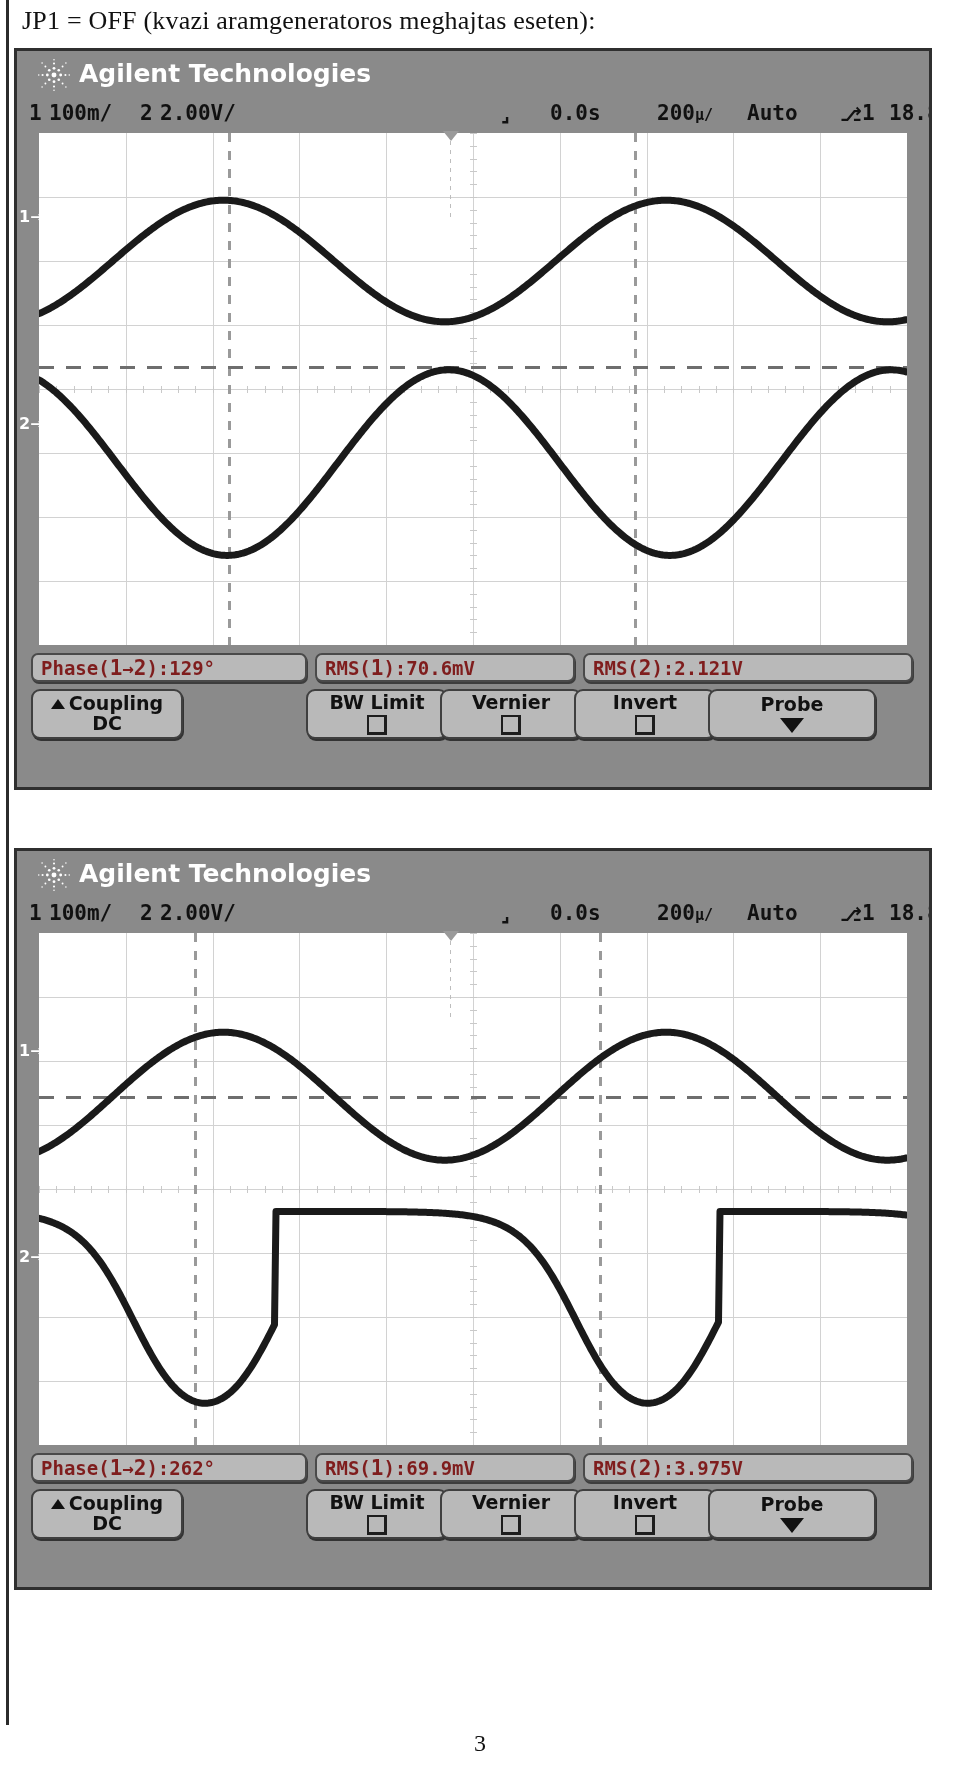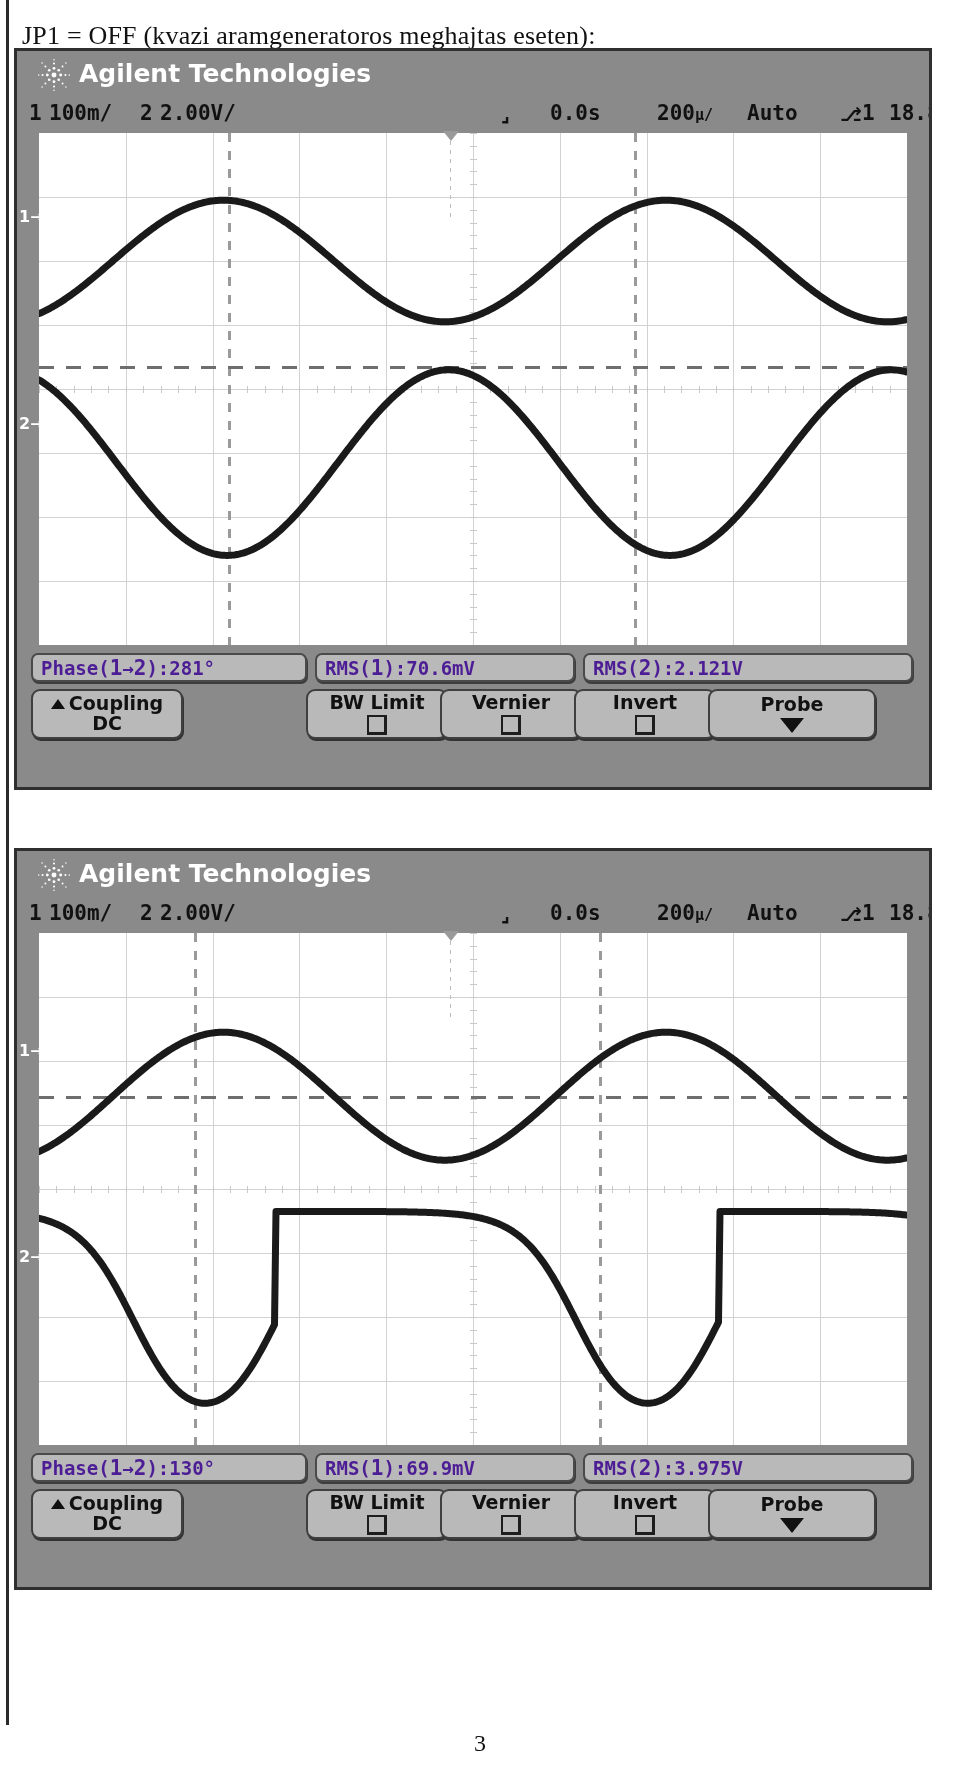--- a/index.html
+++ b/index.html
@@ -94,21 +94,21 @@
 
   
   .measbar{position:absolute;left:0;width:100%;height:34px;background:#8a8a8a;}
   .meas{
     position:absolute;top:2px;height:29px;
     background:#b9b9b9;
     border:2px solid #4a4a4a;
     border-radius:7px;
     box-shadow:1px 2px 0 #3d3d3d;
     box-sizing:border-box;
-    color:#4c1d95;
+    color:#7f1d1d;
     font-family:"DejaVu Sans Mono", monospace;
     font-size:19px;font-weight:700;
     display:flex;align-items:center;
     padding-left:8px;
     white-space:nowrap;overflow:hidden;
   }
   .meas .big{font-size:21px;}
 
   
   .keybar{position:absolute;left:0;width:100%;height:58px;background:#8a8a8a;}
@@ -150,21 +150,21 @@
     font-family:"Liberation Serif", serif;font-size:24px;color:#111;
   }
 </style>
 </head>
 <body>
 
 <div class="page">
 
   <div class="doc-rule"></div>
 
-  <div class="caption" style="top:21px;">JP1 = OFF (kvazi aramgeneratoros meghajtas eseten):</div>
+  <div class="caption" style="top:6px;">JP1 = OFF (kvazi aramgeneratoros meghajtas eseten):</div>
 
   <div class="scope" id="scope1" style="left:14px;top:48px;width:918px;height:742px;">
     <div class="scope-inner">
 
       <div class="brandbar">
         <svg class="agilent-logo" viewBox="0 0 42 42">
           <g fill="#ffffff">
             <circle cx="21" cy="21" r="2.6"></circle>
             <circle cx="21" cy="14" r="1.5"></circle>
               <circle cx="21" cy="9" r="1.1"></circle>
@@ -347,21 +347,21 @@
         <div class="trigline" style="left:433px;top:10px;height:78px;"></div>
       </div>
 
       <div class="measbar" style="top:600px;">
         <div class="meas" style="left:14px;width:276px;">
           <span>Phase(</span>
             <span class="big">1</span>
             <span>→</span>
             <span class="big">2</span>
             <span>): </span>
-            <span>281°</span>
+            <span>129°</span>
         </div>
         <div class="meas" style="left:298px;width:260px;">
           <span>RMS(</span>
             <span class="big">1</span>
             <span>): </span>
             <span>70.6mV</span>
         </div>
         <div class="meas" style="left:566px;width:330px;">
           <span>RMS(</span>
             <span class="big">2</span>
@@ -585,21 +585,21 @@
         <div class="trigline" style="left:433px;top:10px;height:78px;"></div>
       </div>
 
       <div class="measbar" style="top:600px;">
         <div class="meas" style="left:14px;width:276px;">
           <span>Phase(</span>
             <span class="big">1</span>
             <span>→</span>
             <span class="big">2</span>
             <span>): </span>
-            <span>130°</span>
+            <span>262°</span>
         </div>
         <div class="meas" style="left:298px;width:260px;">
           <span>RMS(</span>
             <span class="big">1</span>
             <span>): </span>
             <span>69.9mV</span>
         </div>
         <div class="meas" style="left:566px;width:330px;">
           <span>RMS(</span>
             <span class="big">2</span>

